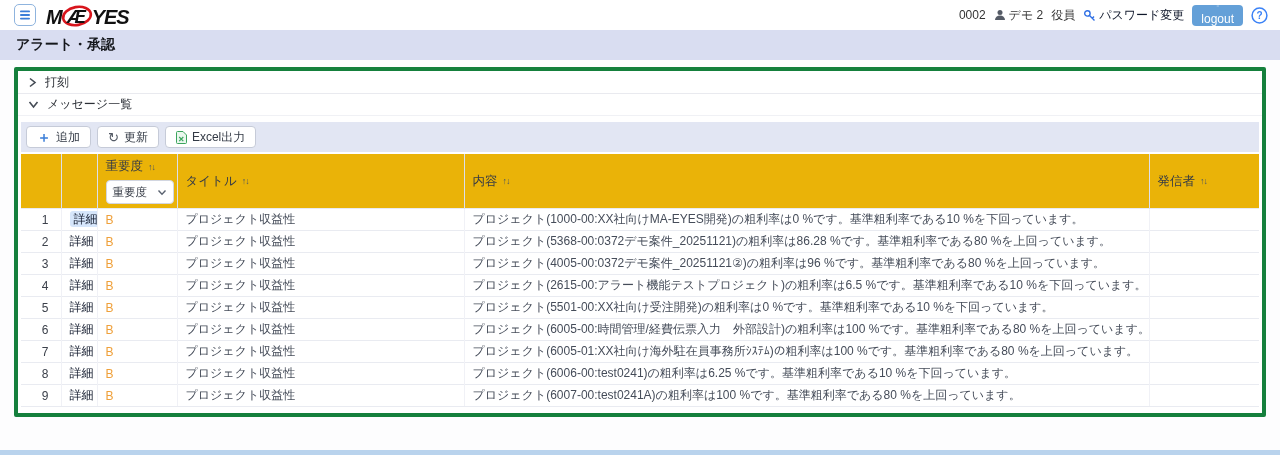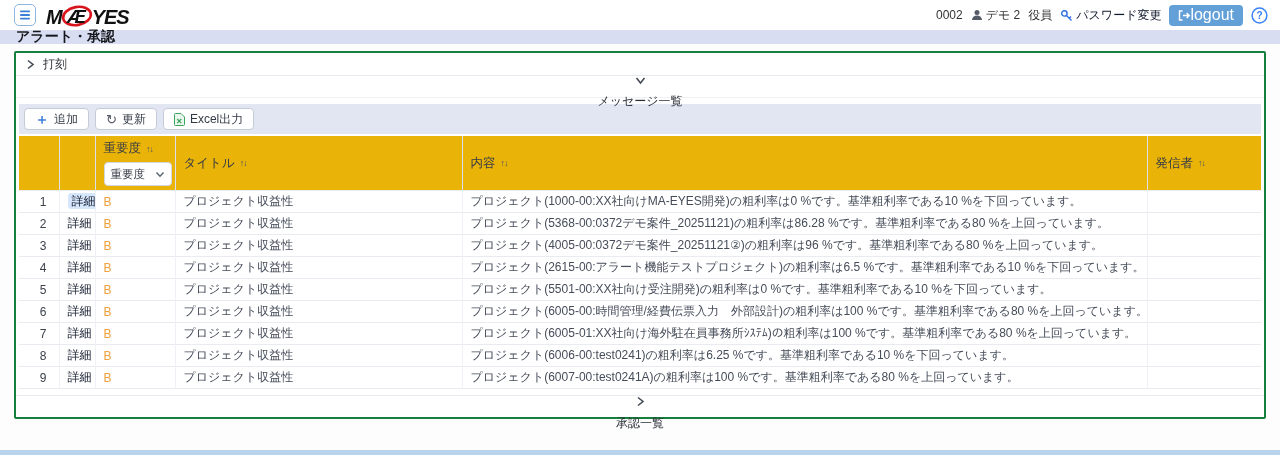--- a/index.html
+++ b/index.html
@@ -20,40 +20,40 @@
     cursor:pointer; flex:0 0 auto;
   }
   .logo { display:flex; align-items:flex-end; margin-left:10px; user-select:none; }
   .logo-txt { font-style:italic; font-weight:bold; font-size:20px; color:#111; letter-spacing:-1px; line-height:22px; }
   .logo-eye { position:relative; width:32px; height:25px; margin:0 -1px; }
   .header-right { margin-left:auto; display:flex; align-items:center; gap:8px; font-size:12px; color:#333; }
   .hr-item { display:flex; align-items:center; gap:3px;text-align:center; }
   .pw-link { color:#0f172a; cursor:pointer; }
   .logout-btn {
     background:#64a0d8; color:#fff; border:none; border-radius:4px; height:21px;
-    padding:0 9px; display:flex; align-items:center; font-size:16px; cursor:pointer;
+    padding:0 9px; display:flex; align-items:center; gap:5px; font-size:12px; cursor:pointer;flex-direction:column;
   }
   .help-btn { background:none; border:none; cursor:pointer; display:flex; align-items:center; }
 
   
   .title-bar {
-    height:14px; background:#d9ddf1; display:flex; align-items:center;
+    height:30px; background:#d9ddf1; display:flex; align-items:center;
     padding:1px 16px; font-size:14px; font-weight:bold; color:#15171c;
   }
 
   
   .card {
-    margin:7px 14px 8px 14px; background:#fff; border:2px solid #15803d;
+    margin:7px 14px 8px 14px; background:#fff; border:4px solid #15803d;
     border-radius:2px;
   }
   .acc-header {
     height:22px; display:flex; align-items:center; gap:8px; padding:0 10px;
     cursor:pointer; background:#fff;
   }
-  .acc-header + .acc-header, .acc-body + .acc-header { border-top:1px solid #e9eaef;flex-direction:column; }
+  .acc-header + .acc-header, .acc-body + .acc-header { border-top:1px solid #e9eaef; }
   .acc-label { font-size:12px; font-weight:500; color:#2b2f36; }
   .chev { display:flex; align-items:center; }
 
   .acc-body { padding:6px 3px 6px 3px; border-top:1px solid #f0f1f5; }
 
   
   .toolbar { background:#e2e6f3; padding:4px 5px; display:flex; gap:6px; }
   .btn {
     height:22px; background:#fff; border:1px solid #c6cbd8; border-radius:4px;
     padding:0 10px; font-size:12px; color:#333a45; display:inline-flex;
@@ -321,25 +321,17 @@
     <td class="imp-cell">B</td>
     <td>プロジェクト収益性</td>
     <td>プロジェクト(6007-00:test0241A)の粗利率は100 %です。基準粗利率である80 %を上回っています。</td>
     <td></td>
   </tr>
 </tbody>
     </table>
 
   </div>
 
-  <div class="acc-header">
-    <span class="chev">
-      <svg width="9" height="11" viewBox="0 0 9 11">
-          <polyline points="2,1.5 7,5.5 2,9.5" fill="none" stroke="#444b55" stroke-width="1.6"></polyline>
-        </svg>
-    </span>
-    <span class="acc-label">承認一覧</span>
-  </div>
 
 
 </div>
 
 <div class="footer-bar"></div>
 
 </body></html>

